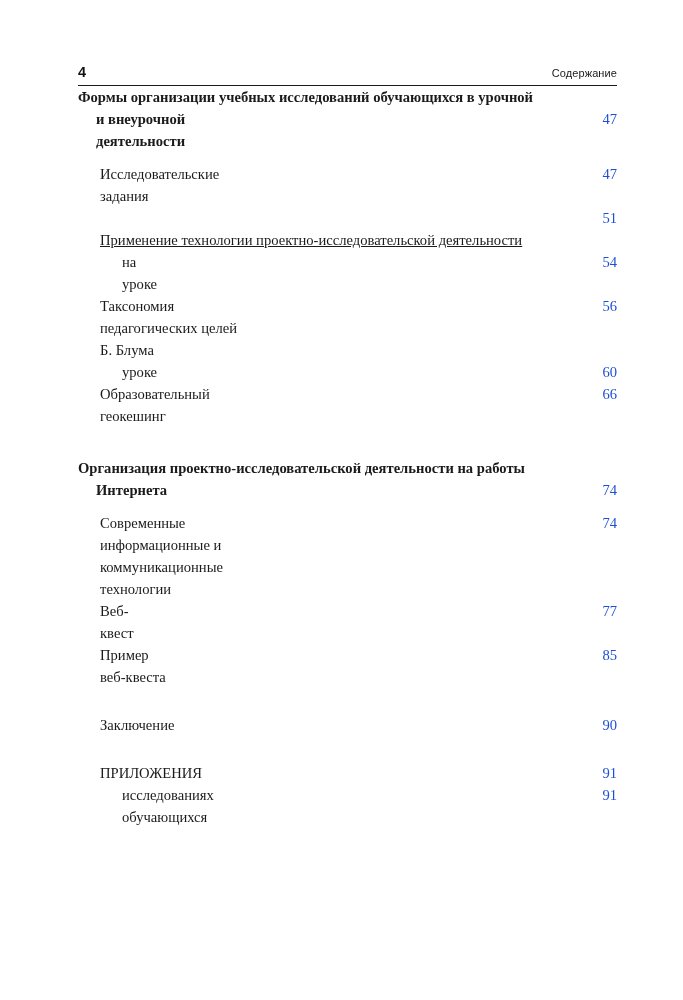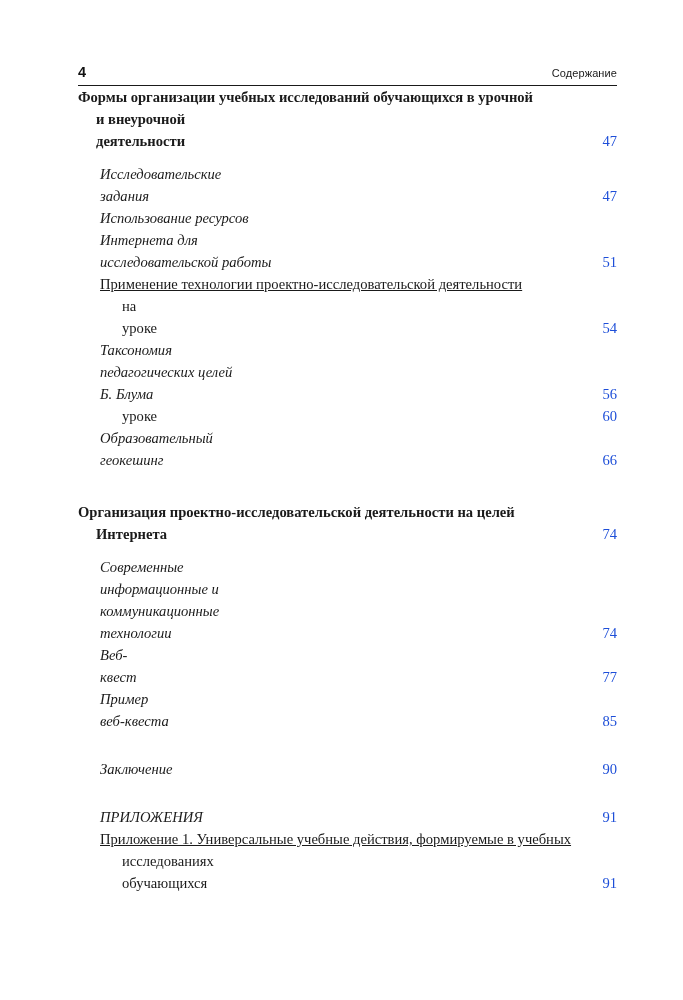--- a/index.html
+++ b/index.html
@@ -48,21 +48,21 @@
   }
 
   
   .toc {
     font-size: 14.6px;
     line-height: 22px;
   }
 
   .toc-entry {
     display: flex;
-    align-items: flex-end;
+    align-items: flex-start;
     width: 100%;
   }
 
   
   .entry-text {
     flex: 0 1 auto;
     min-width: 0;
   }
 
   
@@ -96,21 +96,20 @@
     font-size: 14.6px;
     color: #1d4ed8;
     margin-left: 6px;
   }
   .lvl-chapter-cont .entry-text {
     font-weight: bold;
     padding-left: 18px;
   }
   .lvl-item .entry-text {
     padding-left: 22px;
-    font-style: italic;
   }
   .lvl-item-cont .entry-text {
     padding-left: 44px;
   }
 
   
   .wrap-row {
     display: block;
     width: 100%;
   }
@@ -150,21 +149,20 @@
     <div class="gap-after-chapter"></div>
 
     <div class="toc-entry lvl-item">
       <span class="entry-text">Исследовательские задания</span>
       <span class="leader"></span>
       <span class="page-num">47</span>
     </div>
 
 
     <div class="toc-entry lvl-item">
-      <span class="entry-text">Использование ресурсов Интернета для исследовательской работы</span>
       <span class="leader"></span>
       <span class="page-num">51</span>
     </div>
 
     <div class="wrap-row lvl-item">Применение технологии проектно-исследовательской деятельности</div>
     <div class="toc-entry lvl-item-cont">
       <span class="entry-text">на уроке</span>
       <span class="leader"></span>
       <span class="page-num">54</span>
     </div>
@@ -182,21 +180,21 @@
     </div>
 
     <div class="toc-entry lvl-item">
       <span class="entry-text">Образовательный геокешинг</span>
       <span class="leader"></span>
       <span class="page-num">66</span>
     </div>
 
     <div class="gap-chapter"></div>
 
-    <div class="wrap-row lvl-chapter">Организация проектно-исследовательской деятельности на целей</div>
+    <div class="wrap-row lvl-chapter">Организация проектно-исследовательской деятельности на работы</div>
     <div class="toc-entry lvl-chapter-cont">
       <span class="entry-text">Интернета</span>
       <span class="leader"></span>
       <span class="page-num">74</span>
     </div>
 
     <div class="gap-after-chapter"></div>
 
     <div class="toc-entry lvl-item">
       <span class="entry-text">Современные информационные и коммуникационные технологии</span>
@@ -225,21 +223,20 @@
     </div>
 
     <div class="gap-section"></div>
 
     <div class="toc-entry lvl-item">
       <span class="entry-text">ПРИЛОЖЕНИЯ</span>
       <span class="leader tight"></span>
       <span class="page-num">91</span>
     </div>
 
-    <div class="wrap-row lvl-item">Приложение 1. Универсальные учебные действия, формируемые в учебных</div>
     <div class="toc-entry lvl-item-cont">
       <span class="entry-text">исследованиях обучающихся</span>
       <span class="leader"></span>
       <span class="page-num">91</span>
     </div>
 
   </div>
 </div>
 
 </body></html>

